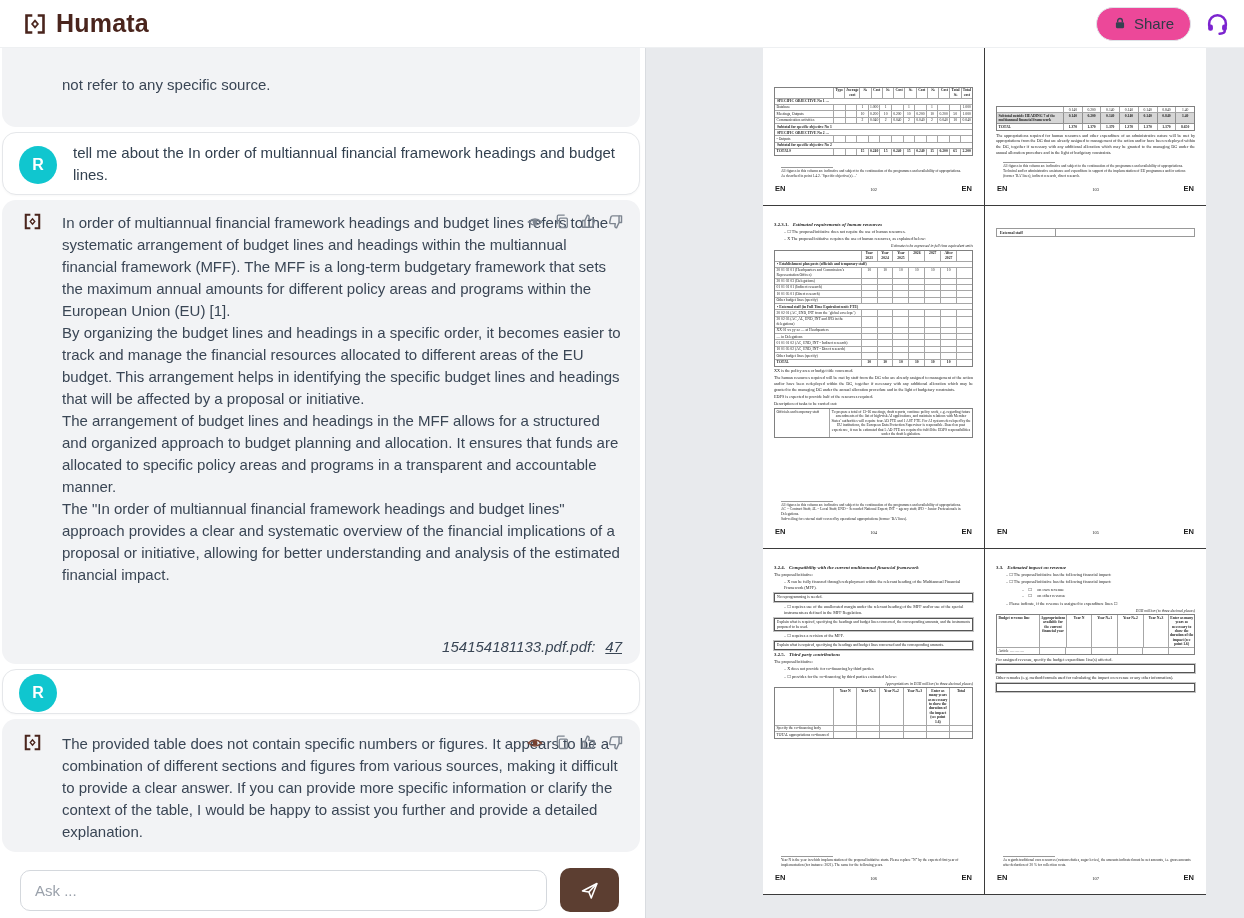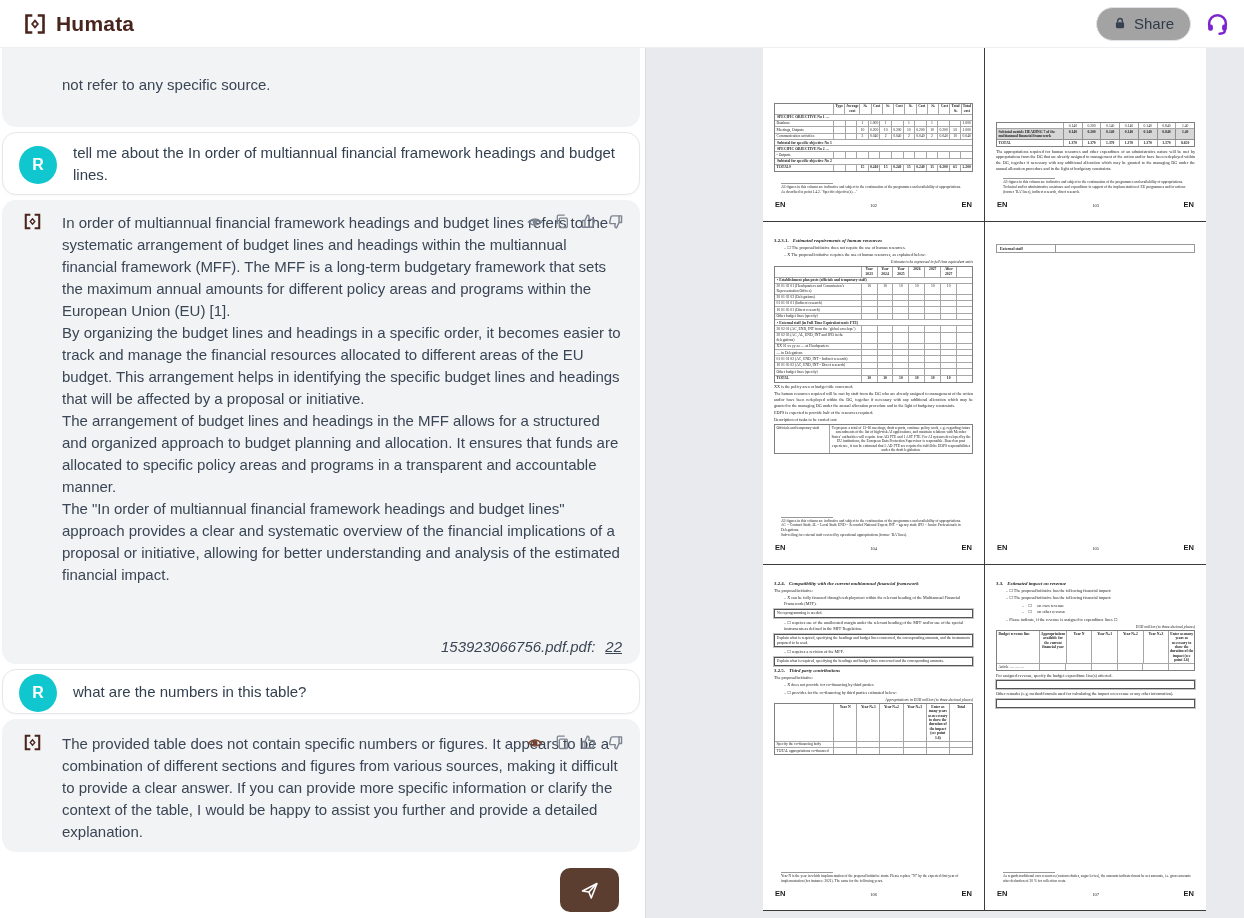--- a/index.html
+++ b/index.html
@@ -3,23 +3,23 @@
 <meta charset="utf-8">
 <style>
   html,body{margin:0;padding:0;background:#fff;}
   *{box-sizing:border-box;}
   body{font-family:"Liberation Sans",sans-serif;width:1244px;height:918px;overflow:hidden;position:relative;color:#32404f;}
 
   
   .header{position:absolute;left:0;top:0;width:1244px;height:48px;background:#fff;z-index:40;border-bottom:1px solid #eef0f2;display:flex;align-items:center;justify-content:space-between;padding:0 14px 0 22px;}
   .brand{display:flex;align-items:center;gap:8px;color:#4a251d;}
   .brand svg{display:block;}
-  .brand-name{font-size:21px;font-weight:700;letter-spacing:.2px;color:#4a251d;}
+  .brand-name{font-size:25px;font-weight:700;letter-spacing:.2px;color:#4a251d;}
   .header-right{display:flex;align-items:center;gap:14px;}
-  .share-btn{display:flex;align-items:center;gap:7px;border:1px solid #dfe3e8;background:#a3a3a3;border-radius:18px;height:34px;padding:0 16px;font-size:15px;color:#2f3b48;cursor:pointer;}
+  .share-btn{display:flex;align-items:center;gap:7px;border:1px solid #dfe3e8;background:#ec4899;border-radius:18px;height:34px;padding:0 16px;font-size:15px;color:#2f3b48;cursor:pointer;}
   .headset{color:#7c24cf;display:flex;align-items:center;cursor:pointer;}
 
   
   .chat-panel{position:absolute;left:0;top:0;width:645px;height:918px;background:#fff;overflow:hidden;}
   .card{position:absolute;left:2px;right:5px;border-radius:14px;}
   .card.ai{background:#f2f3f5;}
   .card.user{background:#fff;border:1px solid #e5e7ea;box-shadow:0 1px 2px rgba(20,30,40,.03);}
   .askbar{position:absolute;left:8px;right:24px;top:64px;height:40px;background:#fff;border:1px solid #d8dbdf;border-radius:5px;z-index:30;display:flex;align-items:center;justify-content:space-between;padding:0 10px;box-shadow:0 1px 5px rgba(20,30,40,.07);}
   .askbar-label{font-size:15px;font-weight:500;color:#272f38;}
   .askbar .ic{color:#585f68;display:flex;align-items:center;cursor:pointer;}
@@ -153,27 +153,26 @@
           </svg>
       </span>
       <span class="act">
         <svg width="17" height="17" viewBox="0 0 24 24" fill="none" stroke="currentColor" stroke-width="2" stroke-linejoin="round" transform="rotate(180)">
             <path d="M7 10.5 L10.5 3 q2.8 0.3 2.3 3.2 L12.3 9 h6.2 q2 0 1.6 2 l-1.5 7 q-0.4 2 -2.4 2 H7 z"></path>
             <path d="M7 10.5 H3.5 V20 H7"></path>
           </svg>
       </span>
     </div>
     <div class="citation">
-      <span>153923066756.pdf.pdf:</span><a>22</a>
+      <span>154154181133.pdf.pdf:</span><a>47</a>
     </div>
   </div>
 
   <div class="card user" style="top:669px;height:45px;">
     <div class="avatar" style="top:4px;">R</div>
-    <div class="msg-text" style="top:11px;">what are the numbers in this table?</div>
   </div>
 
   <div class="card ai" style="top:719px;height:133px;">
     <span class="ai-icon" style="top:14px;">
       <svg width="21" height="19" viewBox="0 0 24 24" fill="none" stroke="#4a251d" stroke-width="2.6" stroke-linecap="square">
         <path d="M8 3.5 H3.5 V20.5 H8"></path>
           <path d="M16 3.5 H20.5 V20.5 H16"></path>
         <path d="M12 7.2 L16 12 L12 16.8 L8 12 Z" fill="#4a251d" stroke="none"></path>
         <path d="M12 10 L13.8 12 L12 14 L10.2 12 Z" fill="#fff" stroke="none"></path>
       </svg>
@@ -203,31 +202,32 @@
       <span class="act">
         <svg width="17" height="17" viewBox="0 0 24 24" fill="none" stroke="currentColor" stroke-width="2" stroke-linejoin="round" transform="rotate(180)">
             <path d="M7 10.5 L10.5 3 q2.8 0.3 2.3 3.2 L12.3 9 h6.2 q2 0 1.6 2 l-1.5 7 q-0.4 2 -2.4 2 H7 z"></path>
             <path d="M7 10.5 H3.5 V20 H7"></path>
           </svg>
       </span>
     </div>
   </div>
 
   <div class="composer">
+    <input type="text" placeholder="Ask ..." style="">
     <button class="send-btn">
       <svg width="21" height="21" viewBox="0 0 24 24" fill="none" stroke="#fff" stroke-width="1.8" stroke-linejoin="round">
           <path d="M4 12.5 L20.5 4 L14 20.5 L11.3 13.8 Z"></path>
           <path d="M20.5 4 L11.3 13.8"></path>
         </svg>
     </button>
   </div>
 </div>
 
 <div class="pdf-panel">
-  <div class="spread" style="top:48px;padding-left:43px;">
+  <div class="spread" style="top:32px;padding-left:43px;">
       <div class="pdf-row cut" style="height: 174px;">
         <div class="pdf-page left">
           <div class="pg-fn" style="bottom: 26px;">
             <div class="rule"></div>
             <div class="fnl">All figures in this column are indicative and subject to the continuation of the programmes and availability of appropriations.</div>
             <div class="fnl">As described in point 1.4.2. ‘Specific objective(s)…’</div>
           </div>
           <div class="pg-footer" style="bottom: 12px;">
             <div class="en">EN</div>
             <div class="pnum">102</div>

